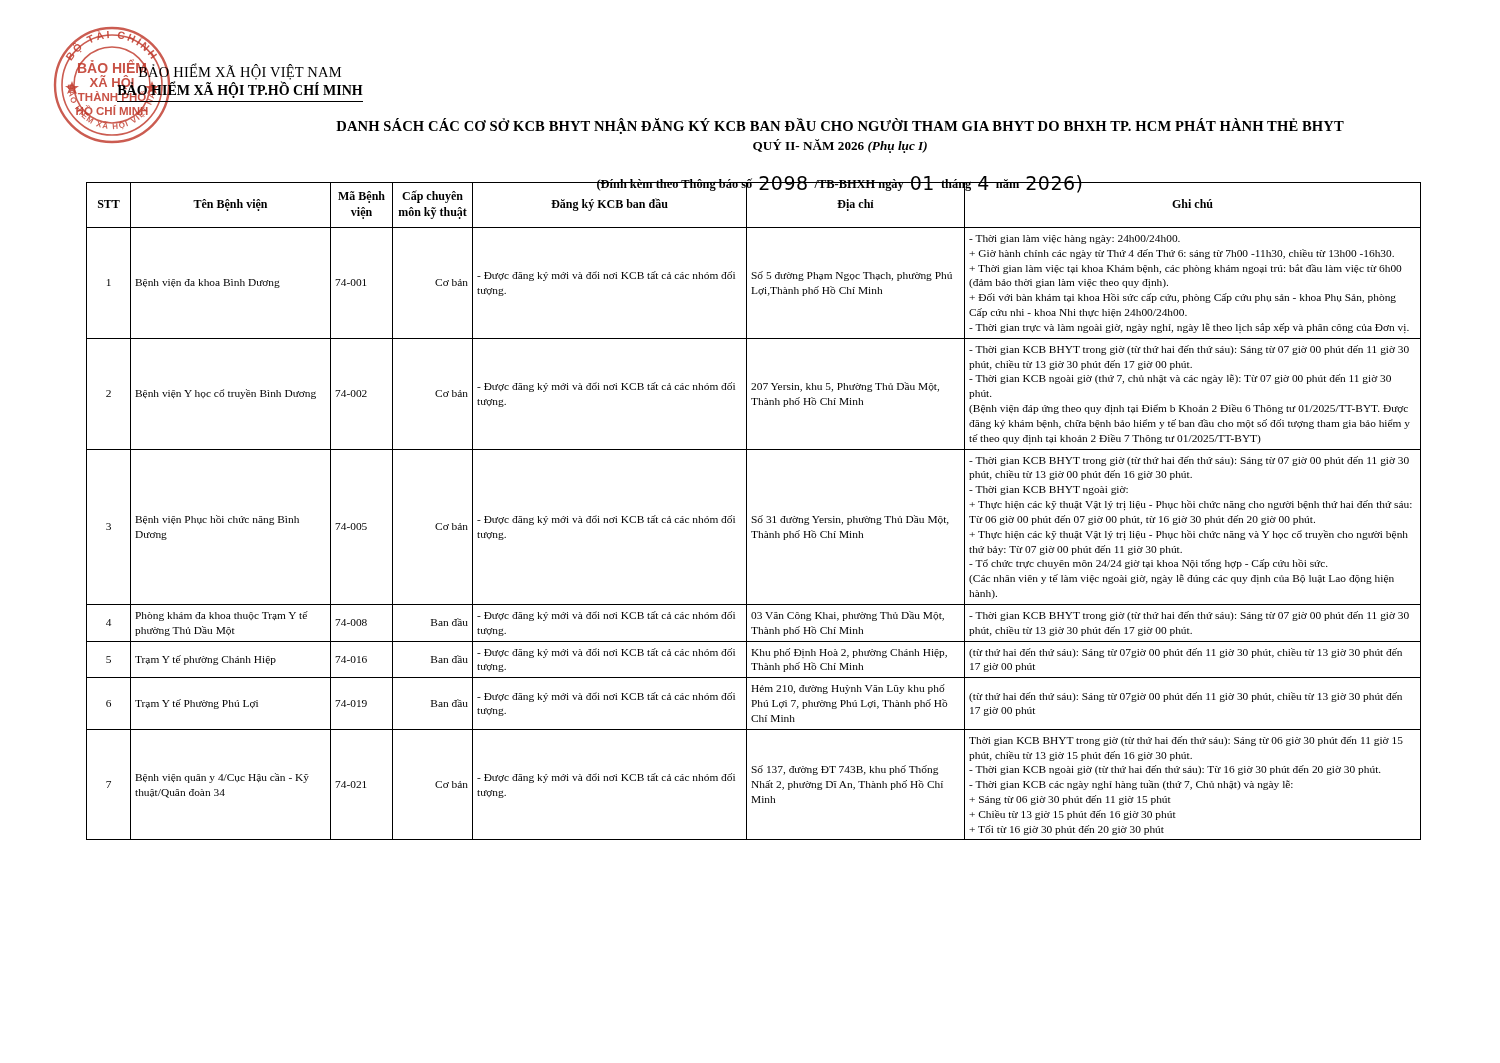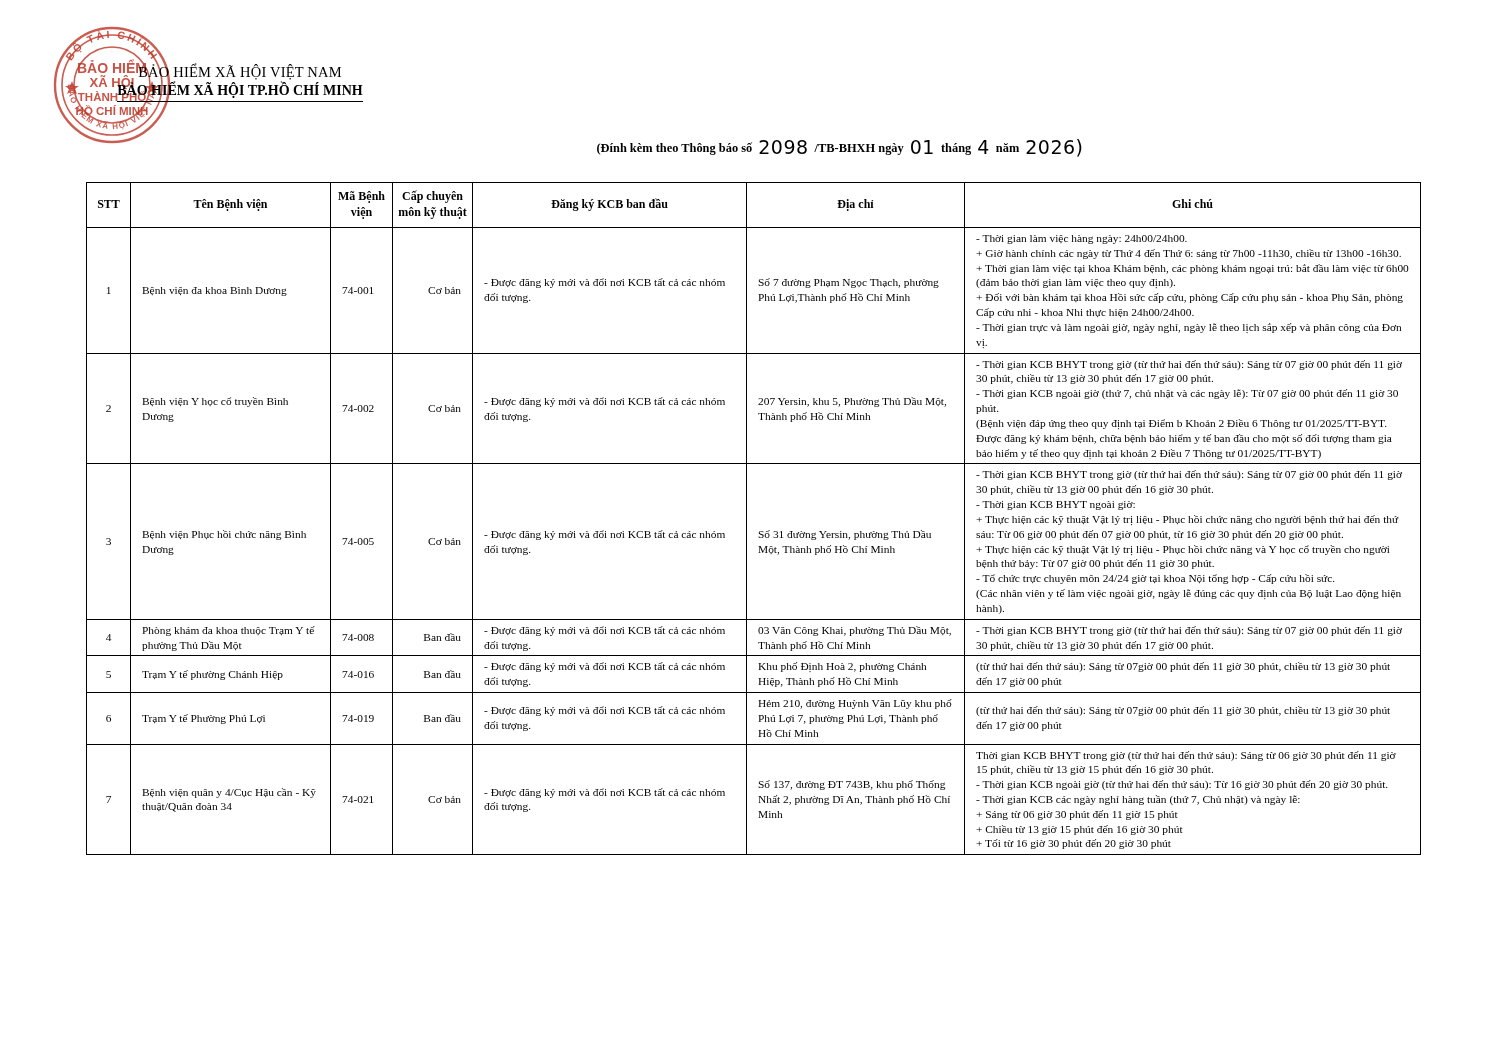--- a/index.html
+++ b/index.html
@@ -106,21 +106,21 @@
   }
   table.doc {
     border-collapse: collapse;
     width: 100%;
     table-layout: fixed;
   }
   table.doc th,
   table.doc td {
     border: 1px solid #000;
     vertical-align: middle;
-    padding: 3px 11px;
+    padding: 3px 4px;
     font-size: 11.4px;
     line-height: 1.30;
   }
   table.doc thead th {
     text-align: center;
     font-weight: bold;
     font-size: 12px;
     padding: 5px 3px;
     height: 34px;
   }
@@ -179,20 +179,25 @@
       </g>
     </svg>
   </div>
 
   <div class="org-block">
     <div class="org-line1">BẢO HIỂM XÃ HỘI VIỆT NAM</div>
     <div><span class="org-line2">BẢO HIỂM XÃ HỘI TP.HỒ CHÍ MINH</span></div>
   </div>
 
   <div class="title-block">
+    <div class="title-main">DANH SÁCH CÁC CƠ SỞ KCB BHYT NHẬN ĐĂNG KÝ KCB BAN ĐẦU CHO NGƯỜI THAM GIA BHYT DO BHXH TP. HCM PHÁT HÀNH THẺ BHYT</div>
+    <div class="title-sub">
+      <span>QUÝ II- NĂM 2026</span>
+      <span class="italic">(Phụ lục I)</span>
+    </div>
     <div class="title-ref">
       <span>(Đính kèm theo Thông báo số</span>
       <span class="handwrite">2098</span>
       <span>/TB-BHXH ngày</span>
       <span class="handwrite">01</span>
       <span>tháng</span>
       <span class="handwrite">4</span>
       <span>năm</span>
       <span class="handwrite">2026)</span>
     </div>
@@ -221,21 +226,21 @@
         <th>Ghi chú</th>
       </tr>
     </thead>
     <tbody>
         <tr>
           <td class="stt">1</td>
           <td class="name">Bệnh viện đa khoa Bình Dương</td>
           <td class="code">74-001</td>
           <td class="level">Cơ bản</td>
           <td class="reg">- Được đăng ký mới và đổi nơi KCB tất cả các nhóm đối tượng.</td>
-          <td class="addr">Số 7 đường Phạm Ngọc Thạch, phường Phú Lợi,Thành phố Hồ Chí Minh</td>
+          <td class="addr">Số 5 đường Phạm Ngọc Thạch, phường Phú Lợi,Thành phố Hồ Chí Minh</td>
           <td class="note">
             <span class="nl">- Thời gian làm việc hàng ngày: 24h00/24h00.</span>
             <span class="nl">+ Giờ hành chính các ngày từ Thứ 4 đến Thứ 6: sáng từ 7h00 -11h30, chiều từ 13h00 -16h30.</span>
             <span class="nl">+ Thời gian làm việc tại khoa Khám bệnh, các phòng khám ngoại trú: bắt đầu làm việc từ 6h00 (đảm bảo thời gian làm việc theo quy định).</span>
             <span class="nl">+ Đối với bàn khám tại khoa Hồi sức cấp cứu, phòng Cấp cứu phụ sản - khoa Phụ Sản, phòng Cấp cứu nhi - khoa Nhi thực hiện 24h00/24h00.</span>
             <span class="nl">- Thời gian trực và làm ngoài giờ, ngày nghỉ, ngày lễ theo lịch sắp xếp và phân công của Đơn vị.</span>
           </td>
         </tr>
         <tr>
           <td class="stt">2</td>

